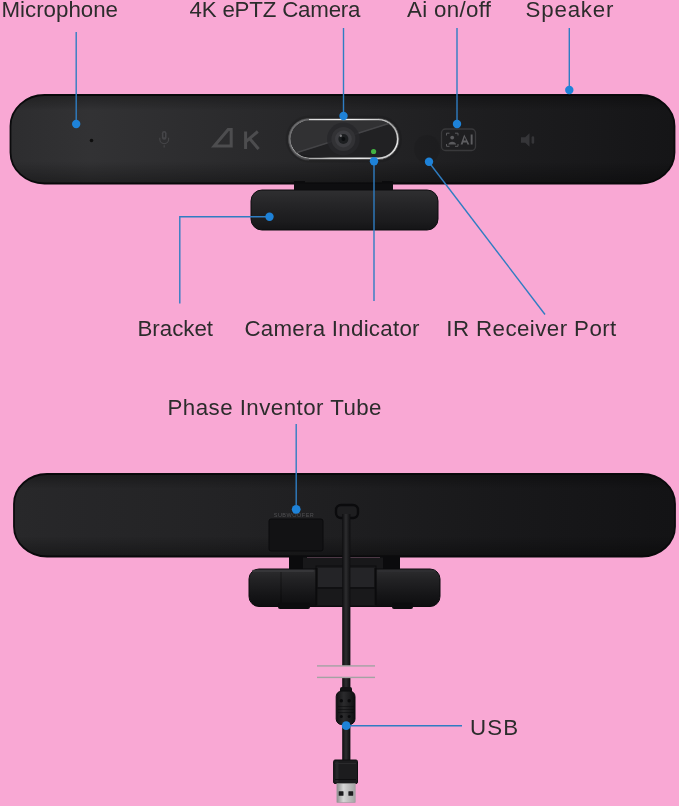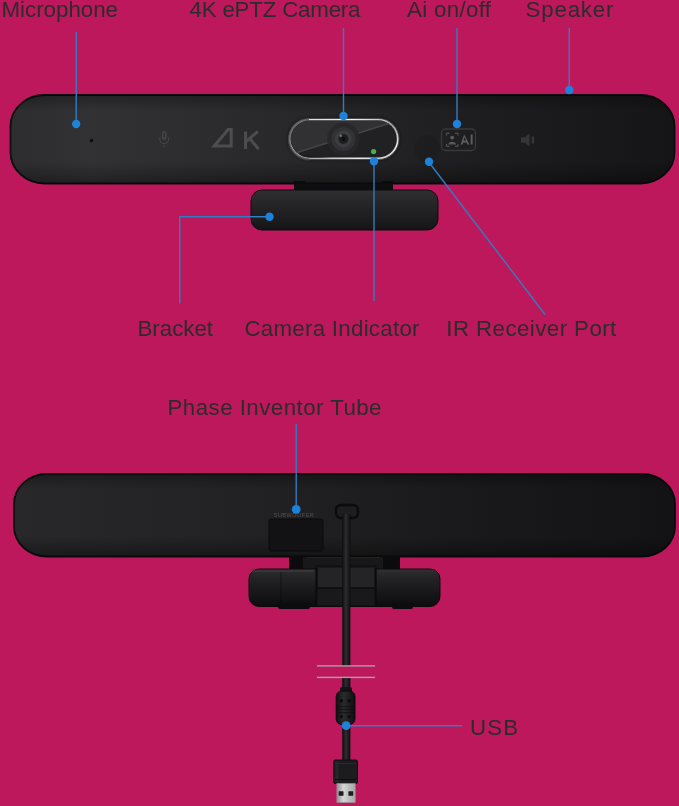--- a/index.html
+++ b/index.html
@@ -1,16 +1,16 @@
 <!DOCTYPE html>
 <html><head>
 <meta charset="utf-8">
 <style>
   html,body{margin:0;padding:0;background:#ffffff;}
-  #stage{position:relative;width:679px;height:806px;background:#be185d;overflow:hidden;
+  #stage{position:relative;width:679px;height:806px;background:#f9a8d4;overflow:hidden;
          font-family:"Liberation Sans",sans-serif;}
   svg{position:absolute;left:0;top:0;filter:blur(0.35px);}
 </style>
 </head>
 <body>
 <div id="stage">
 <svg width="679" height="806" viewBox="0 0 679 806">
 <defs>
   <linearGradient id="barGrad1" x1="0" y1="0" x2="1" y2="0">
     <stop offset="0" stop-color="#2d2d2f"></stop>

